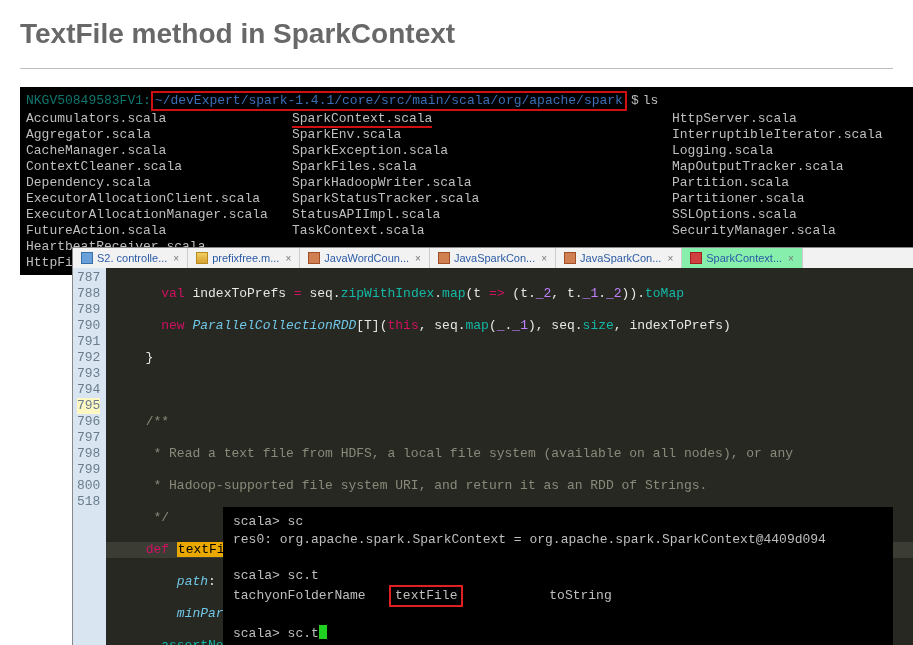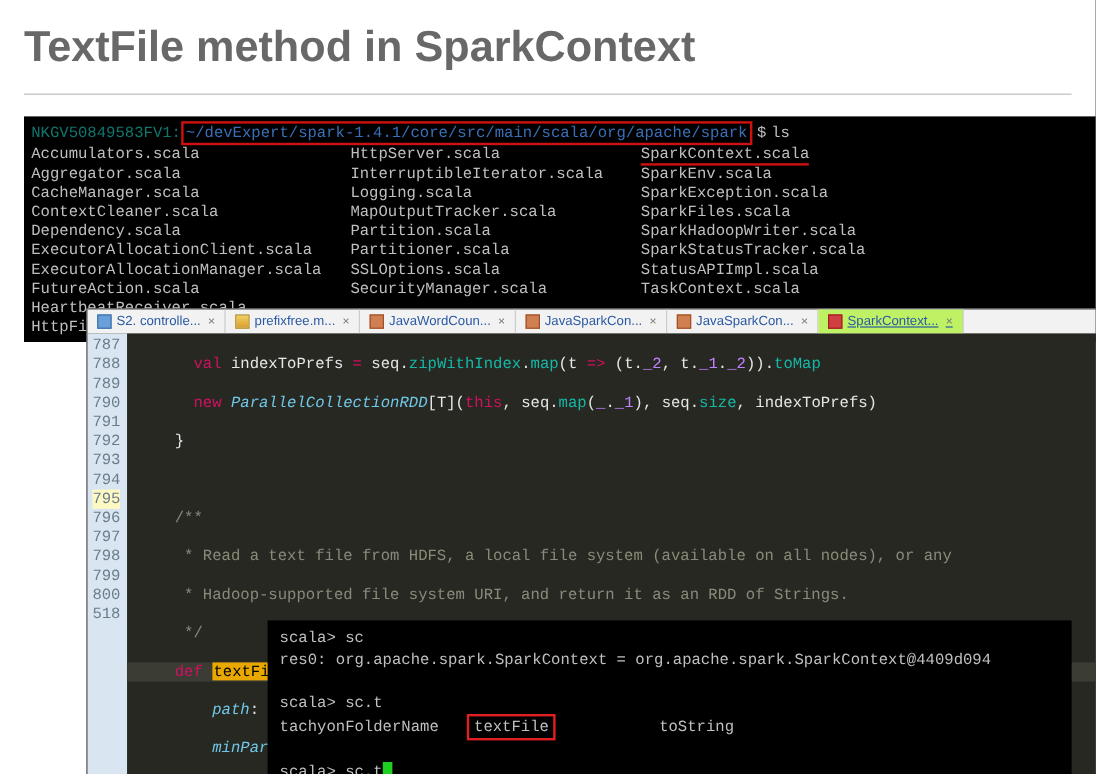--- a/index.html
+++ b/index.html
@@ -7,21 +7,21 @@
     margin: 0;
     padding: 0;
     font-family: Arial, Helvetica, sans-serif;
     background: #fff;
     width: 913px;
   }
   .page {
     padding: 18px 20px 0 20px;
   }
   h1.title {
-    font-size: 36px;
+    font-size: 28px;
     font-weight: bold;
     color: #686868;
     margin: 0 0 18px 0;
   }
   .hr {
     border: none;
     border-top: 1px solid #bfbfbf;
     margin: 0 0 18px 0;
   }
   .stage {
@@ -90,22 +90,21 @@
     display: flex;
     align-items: center;
     gap: 4px;
     padding: 14px 8px;
     height: 100%;
     border-right: 1px solid #ccc;
     color: #2b5aa5;
     white-space: nowrap;
   }
   .tab.active {
-    background: #bef264;
-    text-decoration: underline;
+    background: #86efac;
   }
   .tab .iconbox {
     width: 12px; height: 12px;
     display: inline-block;
   }
   .icon-js { background: linear-gradient(#f0d060,#d8a030); border:1px solid #b58a20; }
   .icon-html { background: #6aa0da; border:1px solid #3a70a8; }
   .icon-java { background: #d08050; border:1px solid #a05028; }
   .icon-scala { background: #d04040; border:1px solid #a02020; }
   .tab .x { color:#777; font-size:10px; margin-left:2px; }
@@ -184,36 +183,36 @@
         <div class="col col1"><span>Accumulators.scala</span>
 <span>Aggregator.scala</span>
 <span>CacheManager.scala</span>
 <span>ContextCleaner.scala</span>
 <span>Dependency.scala</span>
 <span>ExecutorAllocationClient.scala</span>
 <span>ExecutorAllocationManager.scala</span>
 <span>FutureAction.scala</span>
 <span>HeartbeatReceiver.scala</span>
 <span>HttpFileServer.scala</span></div>
+        <div class="col col3"><span class="underline-red">SparkContext.scala</span>
+<span>SparkEnv.scala</span>
+<span>SparkException.scala</span>
+<span>SparkFiles.scala</span>
+<span>SparkHadoopWriter.scala</span>
+<span>SparkStatusTracker.scala</span>
+<span>StatusAPIImpl.scala</span>
+<span>TaskContext.scala</span></div>
         <div class="col col2"><span>HttpServer.scala</span>
 <span>InterruptibleIterator.scala</span>
 <span>Logging.scala</span>
 <span>MapOutputTracker.scala</span>
 <span>Partition.scala</span>
 <span>Partitioner.scala</span>
 <span>SSLOptions.scala</span>
 <span>SecurityManager.scala</span></div>
-        <div class="col col3"><span class="underline-red">SparkContext.scala</span>
-<span>SparkEnv.scala</span>
-<span>SparkException.scala</span>
-<span>SparkFiles.scala</span>
-<span>SparkHadoopWriter.scala</span>
-<span>SparkStatusTracker.scala</span>
-<span>StatusAPIImpl.scala</span>
-<span>TaskContext.scala</span></div>
       </div>
     </div>
 
     <div class="ide">
       <div class="tabbar">
         <div class="tab">
             <span class="iconbox icon-html"></span>
             <span>S2. controlle...</span>
             <span class="x">×</span>
           </div>

